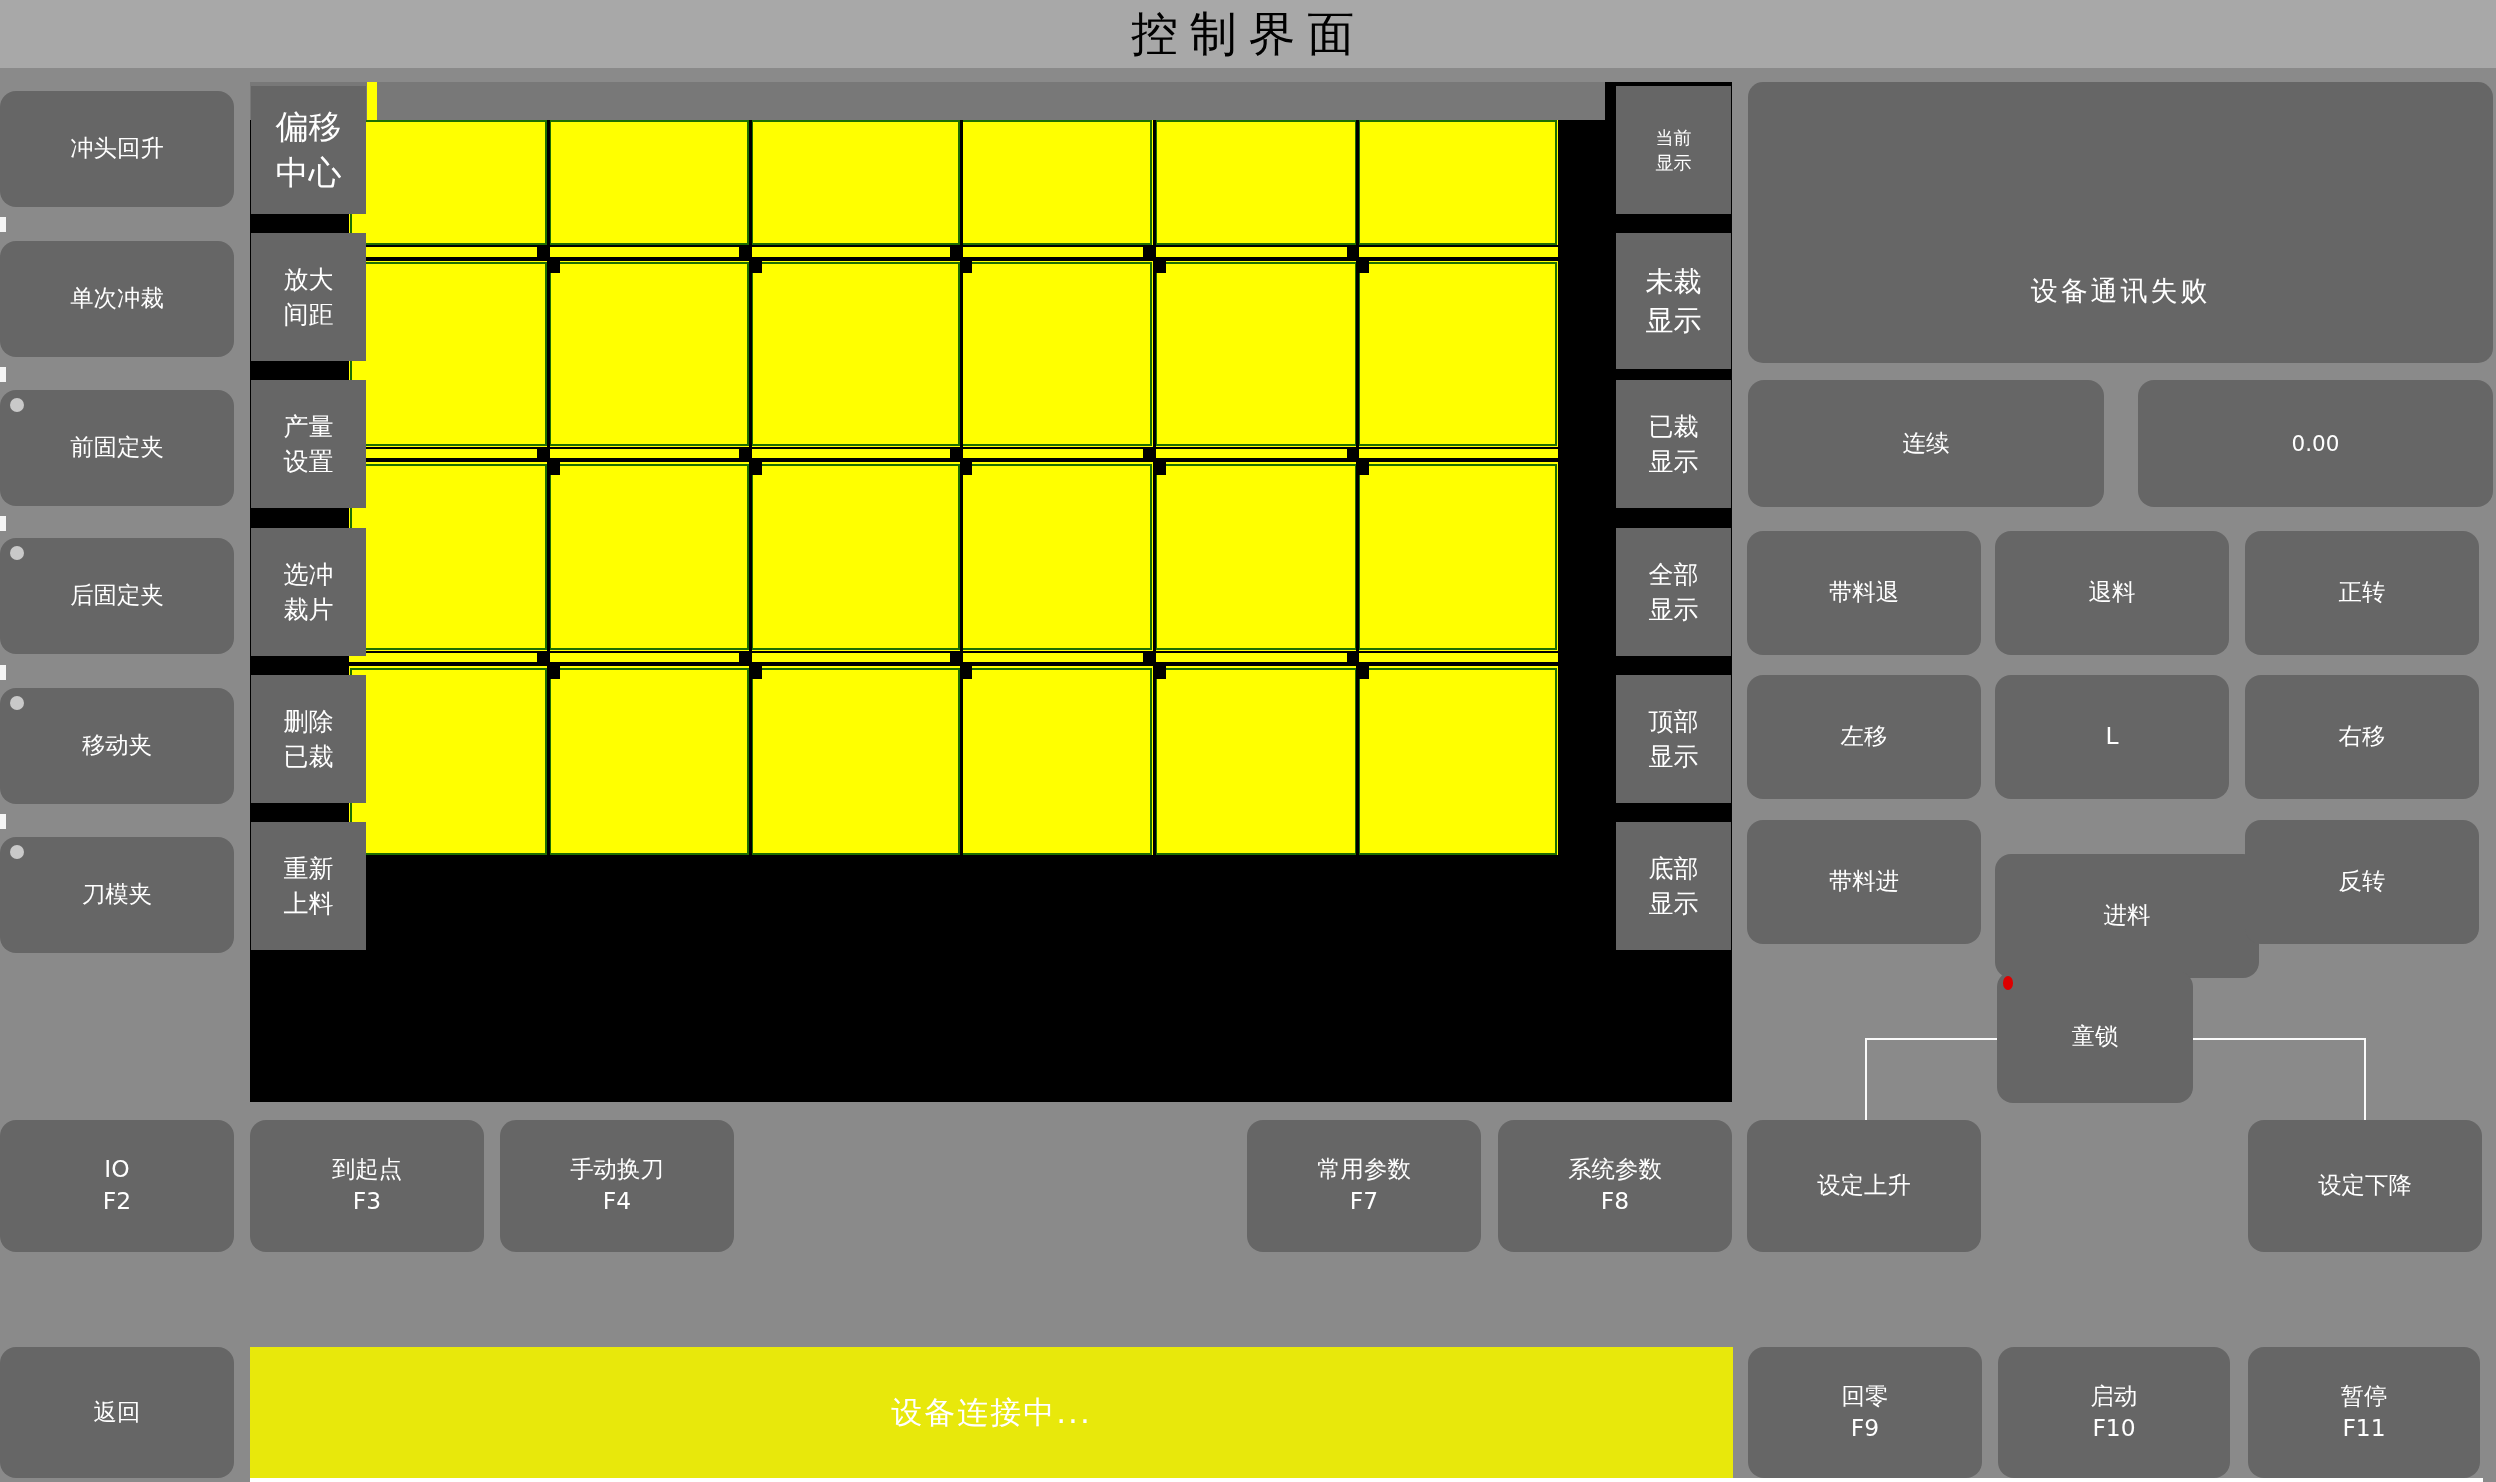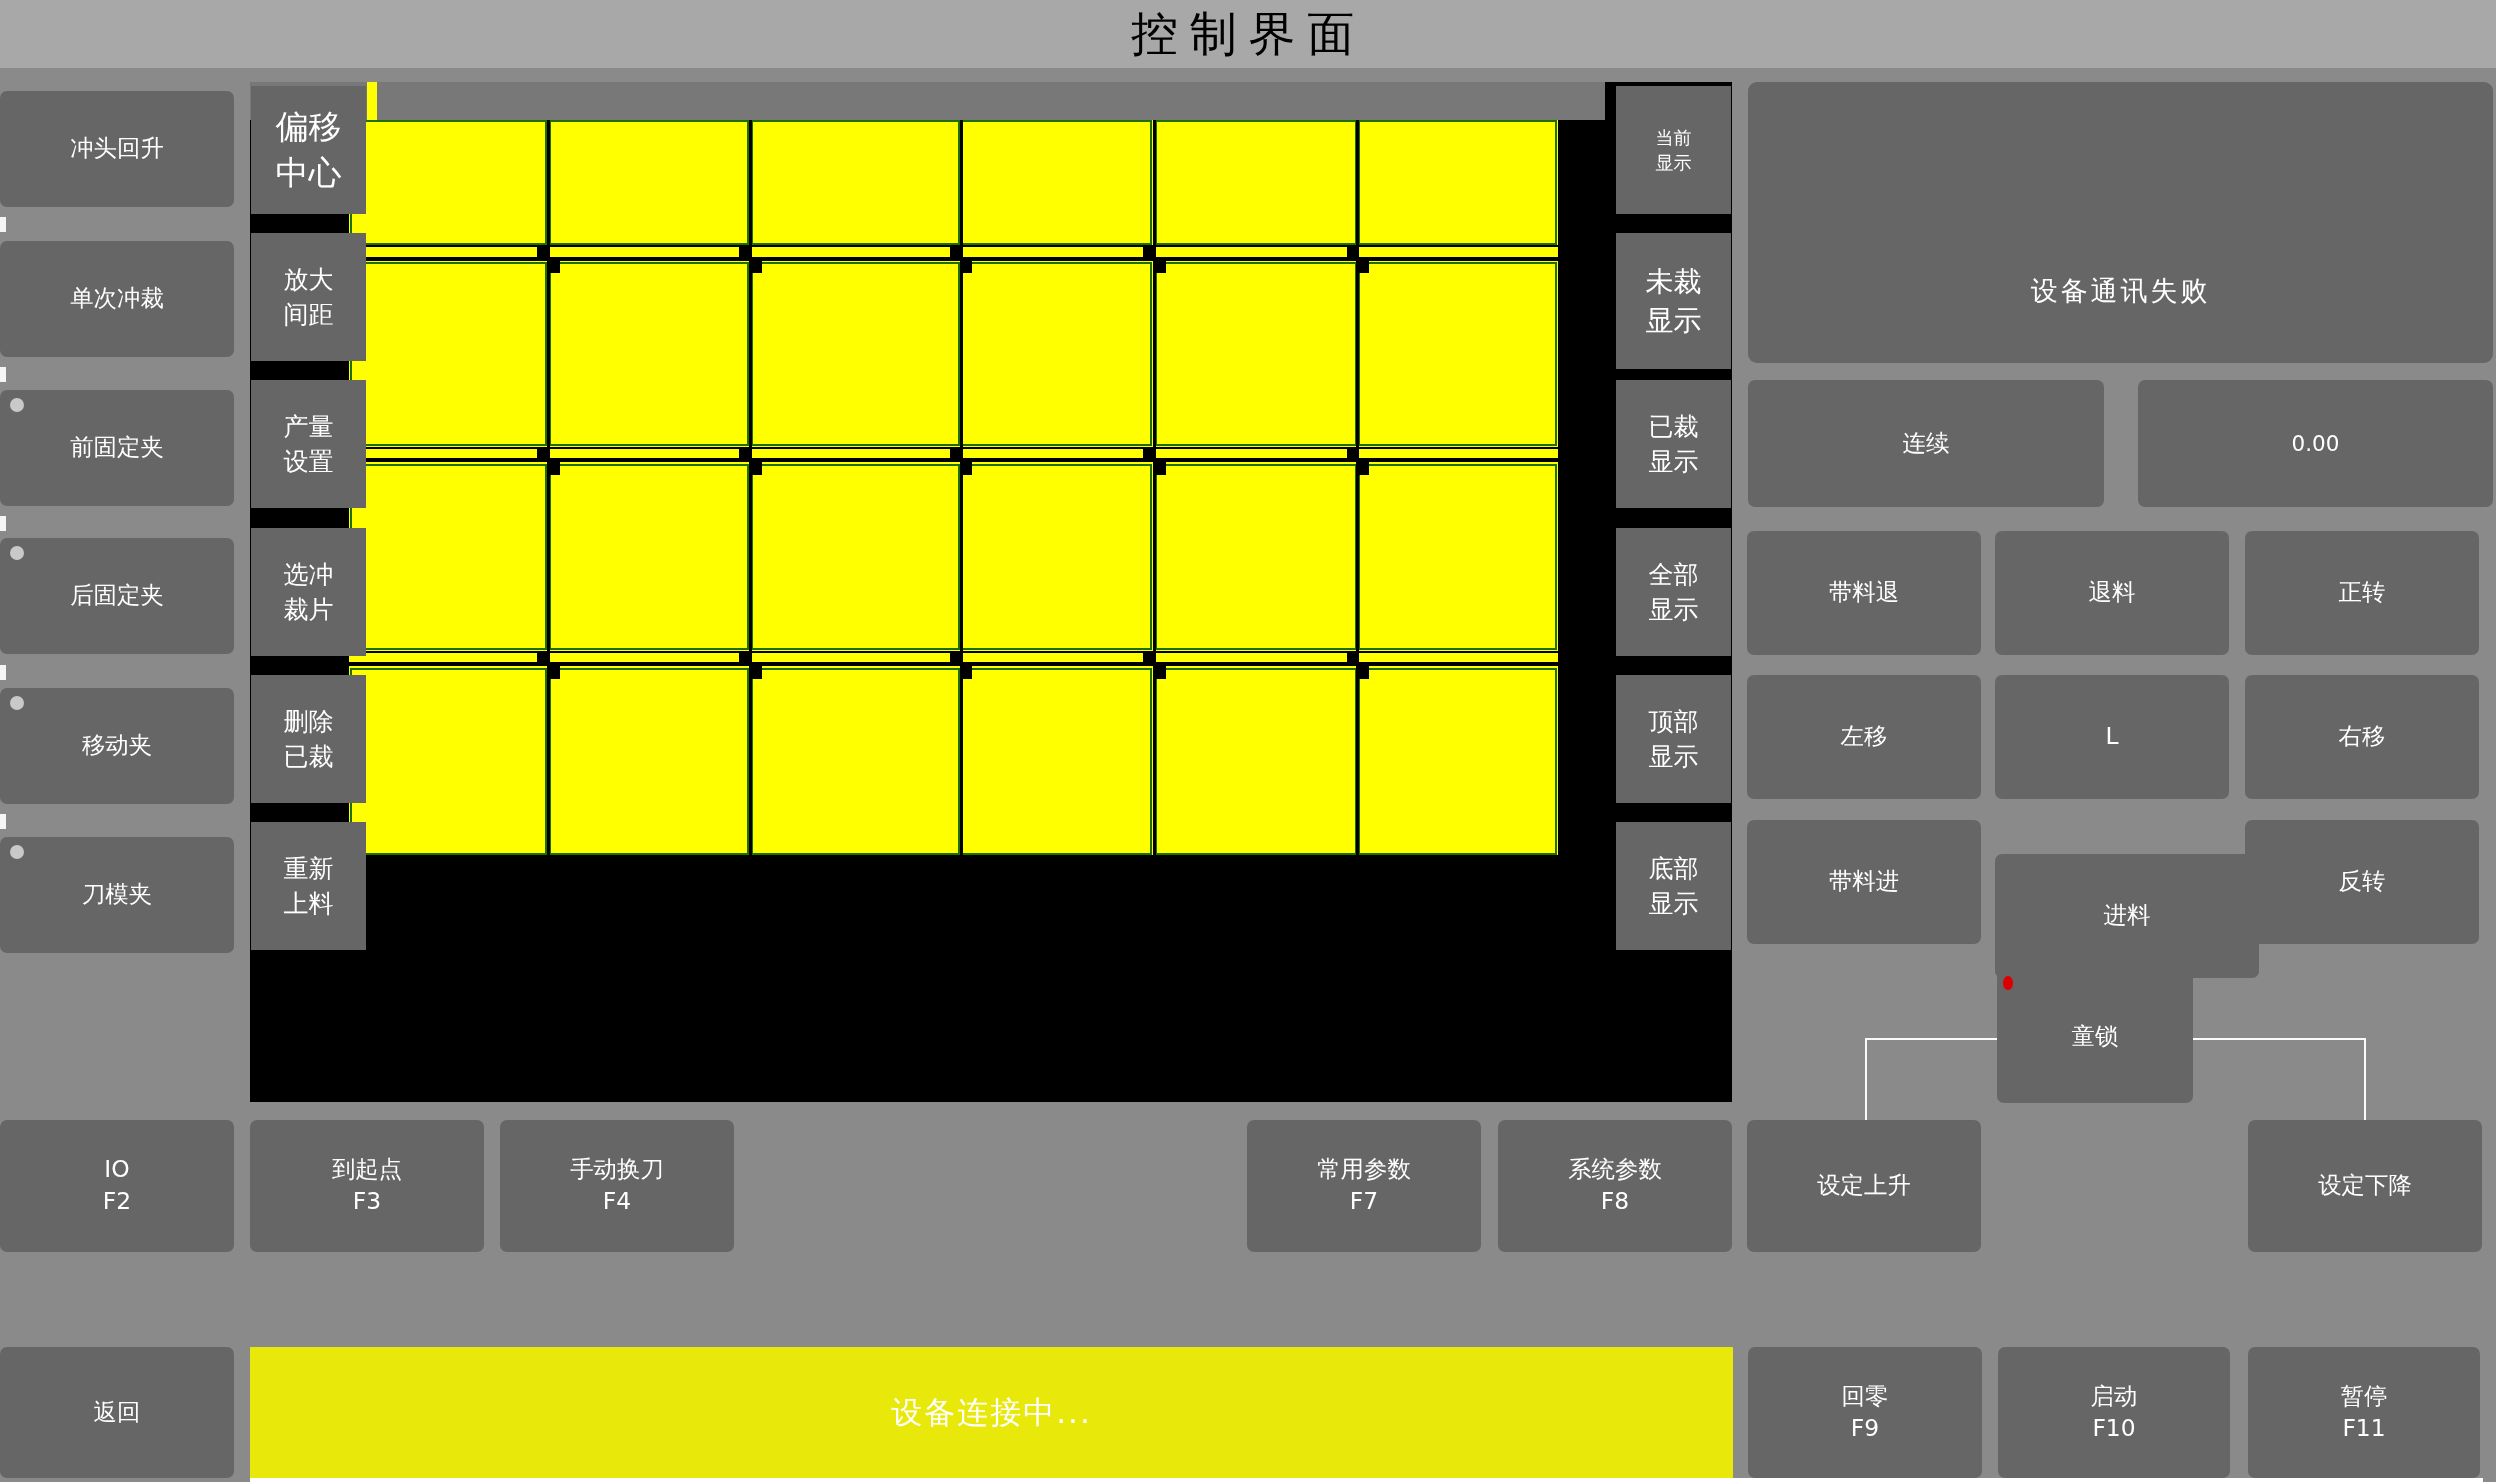--- a/index.html
+++ b/index.html
@@ -25,21 +25,21 @@
   .btn{
     position:absolute;
     background:#666666;
     color:#ffffff;
     display:flex;flex-direction:column;align-items:center;justify-content:center;
     text-align:center;
     font-size:23.4px;
     line-height:1.35;
     box-sizing:border-box;
   }
-  .rnd{border-radius:7px;}
+  .rnd{border-radius:16px;}
   .sq{border-radius:0;}
   .dot{
     position:absolute;top:7.8px;left:9.8px;
     width:14.6px;height:14.6px;border-radius:50%;
     background:#c9c9c9;
   }
   .reddot{
     position:absolute;top:4.9px;left:5.9px;
     width:9.8px;height:13.7px;border-radius:50%;
     background:#dd0000;
@@ -60,21 +60,21 @@
   #bottom-strip{left:250px;top:1478px;width:2233px;height:3.9px;background:#ffffff;}
   
   #status-bar{
     left:250px;top:1347px;width:1483px;height:131px;
     background:#e8e80b;color:#ffffff;
     display:flex;align-items:center;justify-content:center;
     font-size:31px;letter-spacing:2px;
   }
   #status-panel{
     left:1748px;top:82px;width:745px;height:281px;
-    background:#666666;border-radius:9px;
+    background:#666666;border-radius:15px;
     color:#ffffff;font-size:27px;letter-spacing:2.9px;
     display:flex;flex-direction:column;align-items:center;justify-content:flex-end;
     padding-bottom:54px;box-sizing:border-box;
   }
   .fk .k{font-size:23.4px;}
   .small-gap{line-height:1.4;}
 </style>
 </head>
 <body>
 

